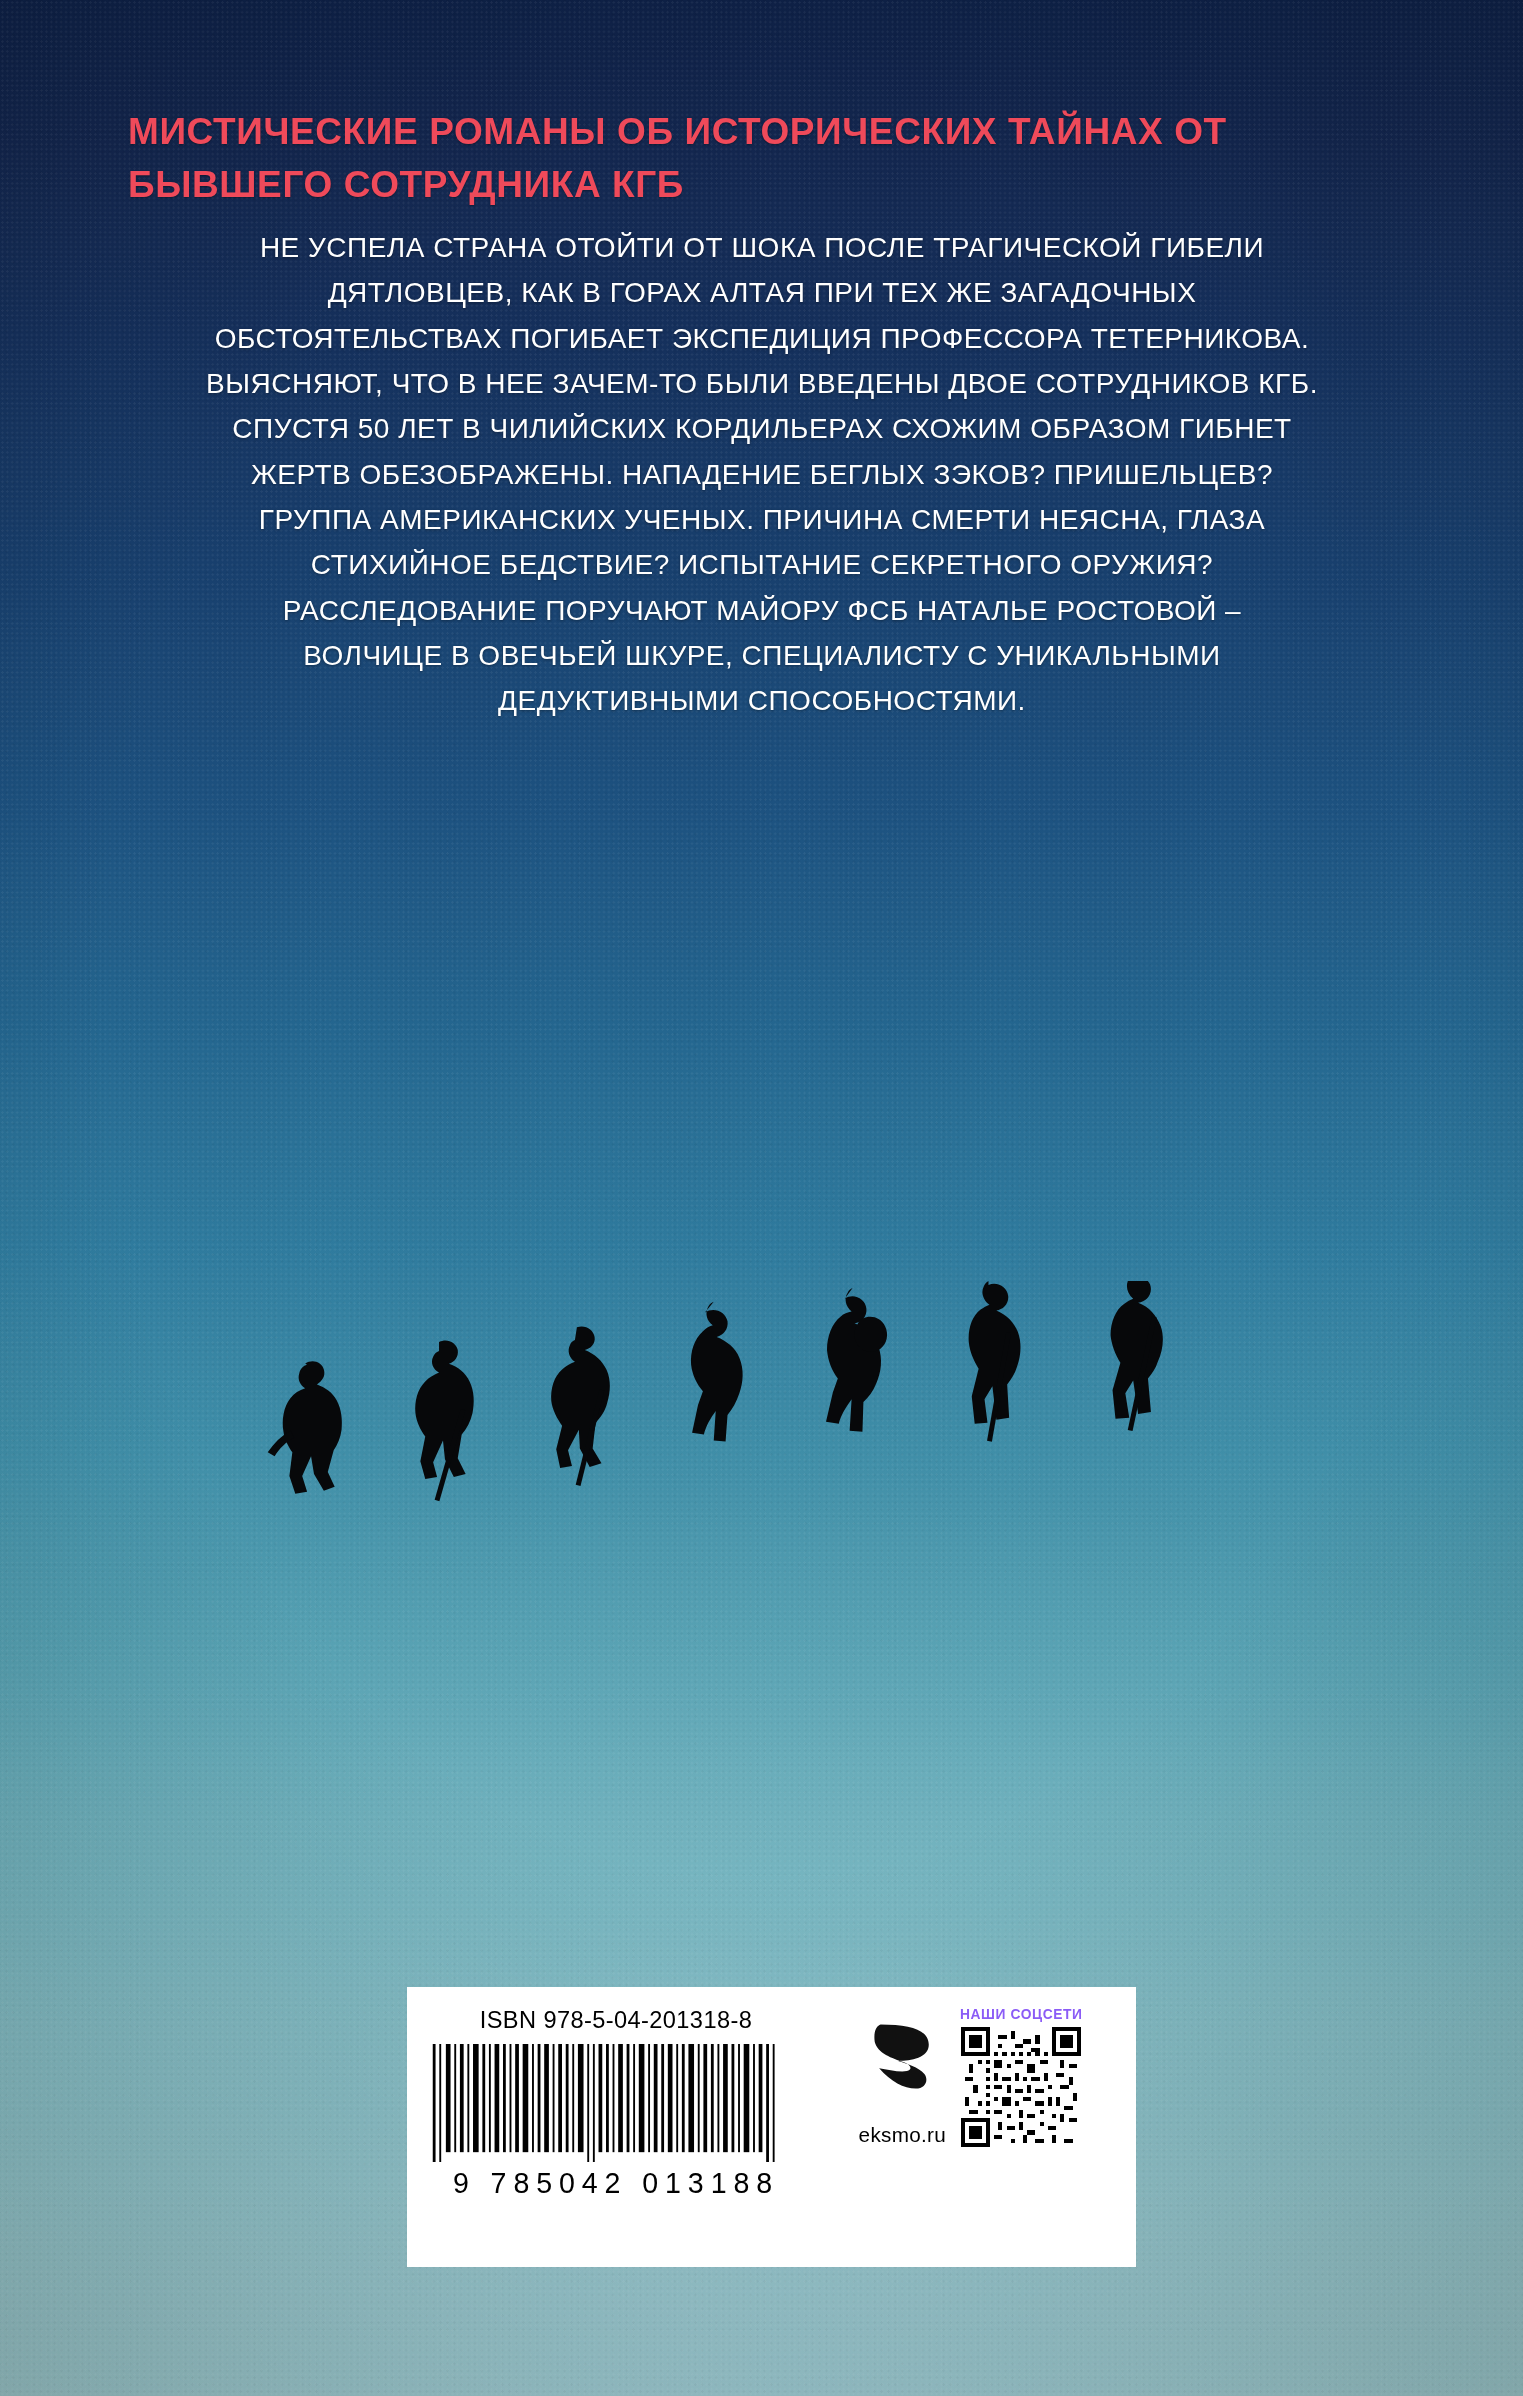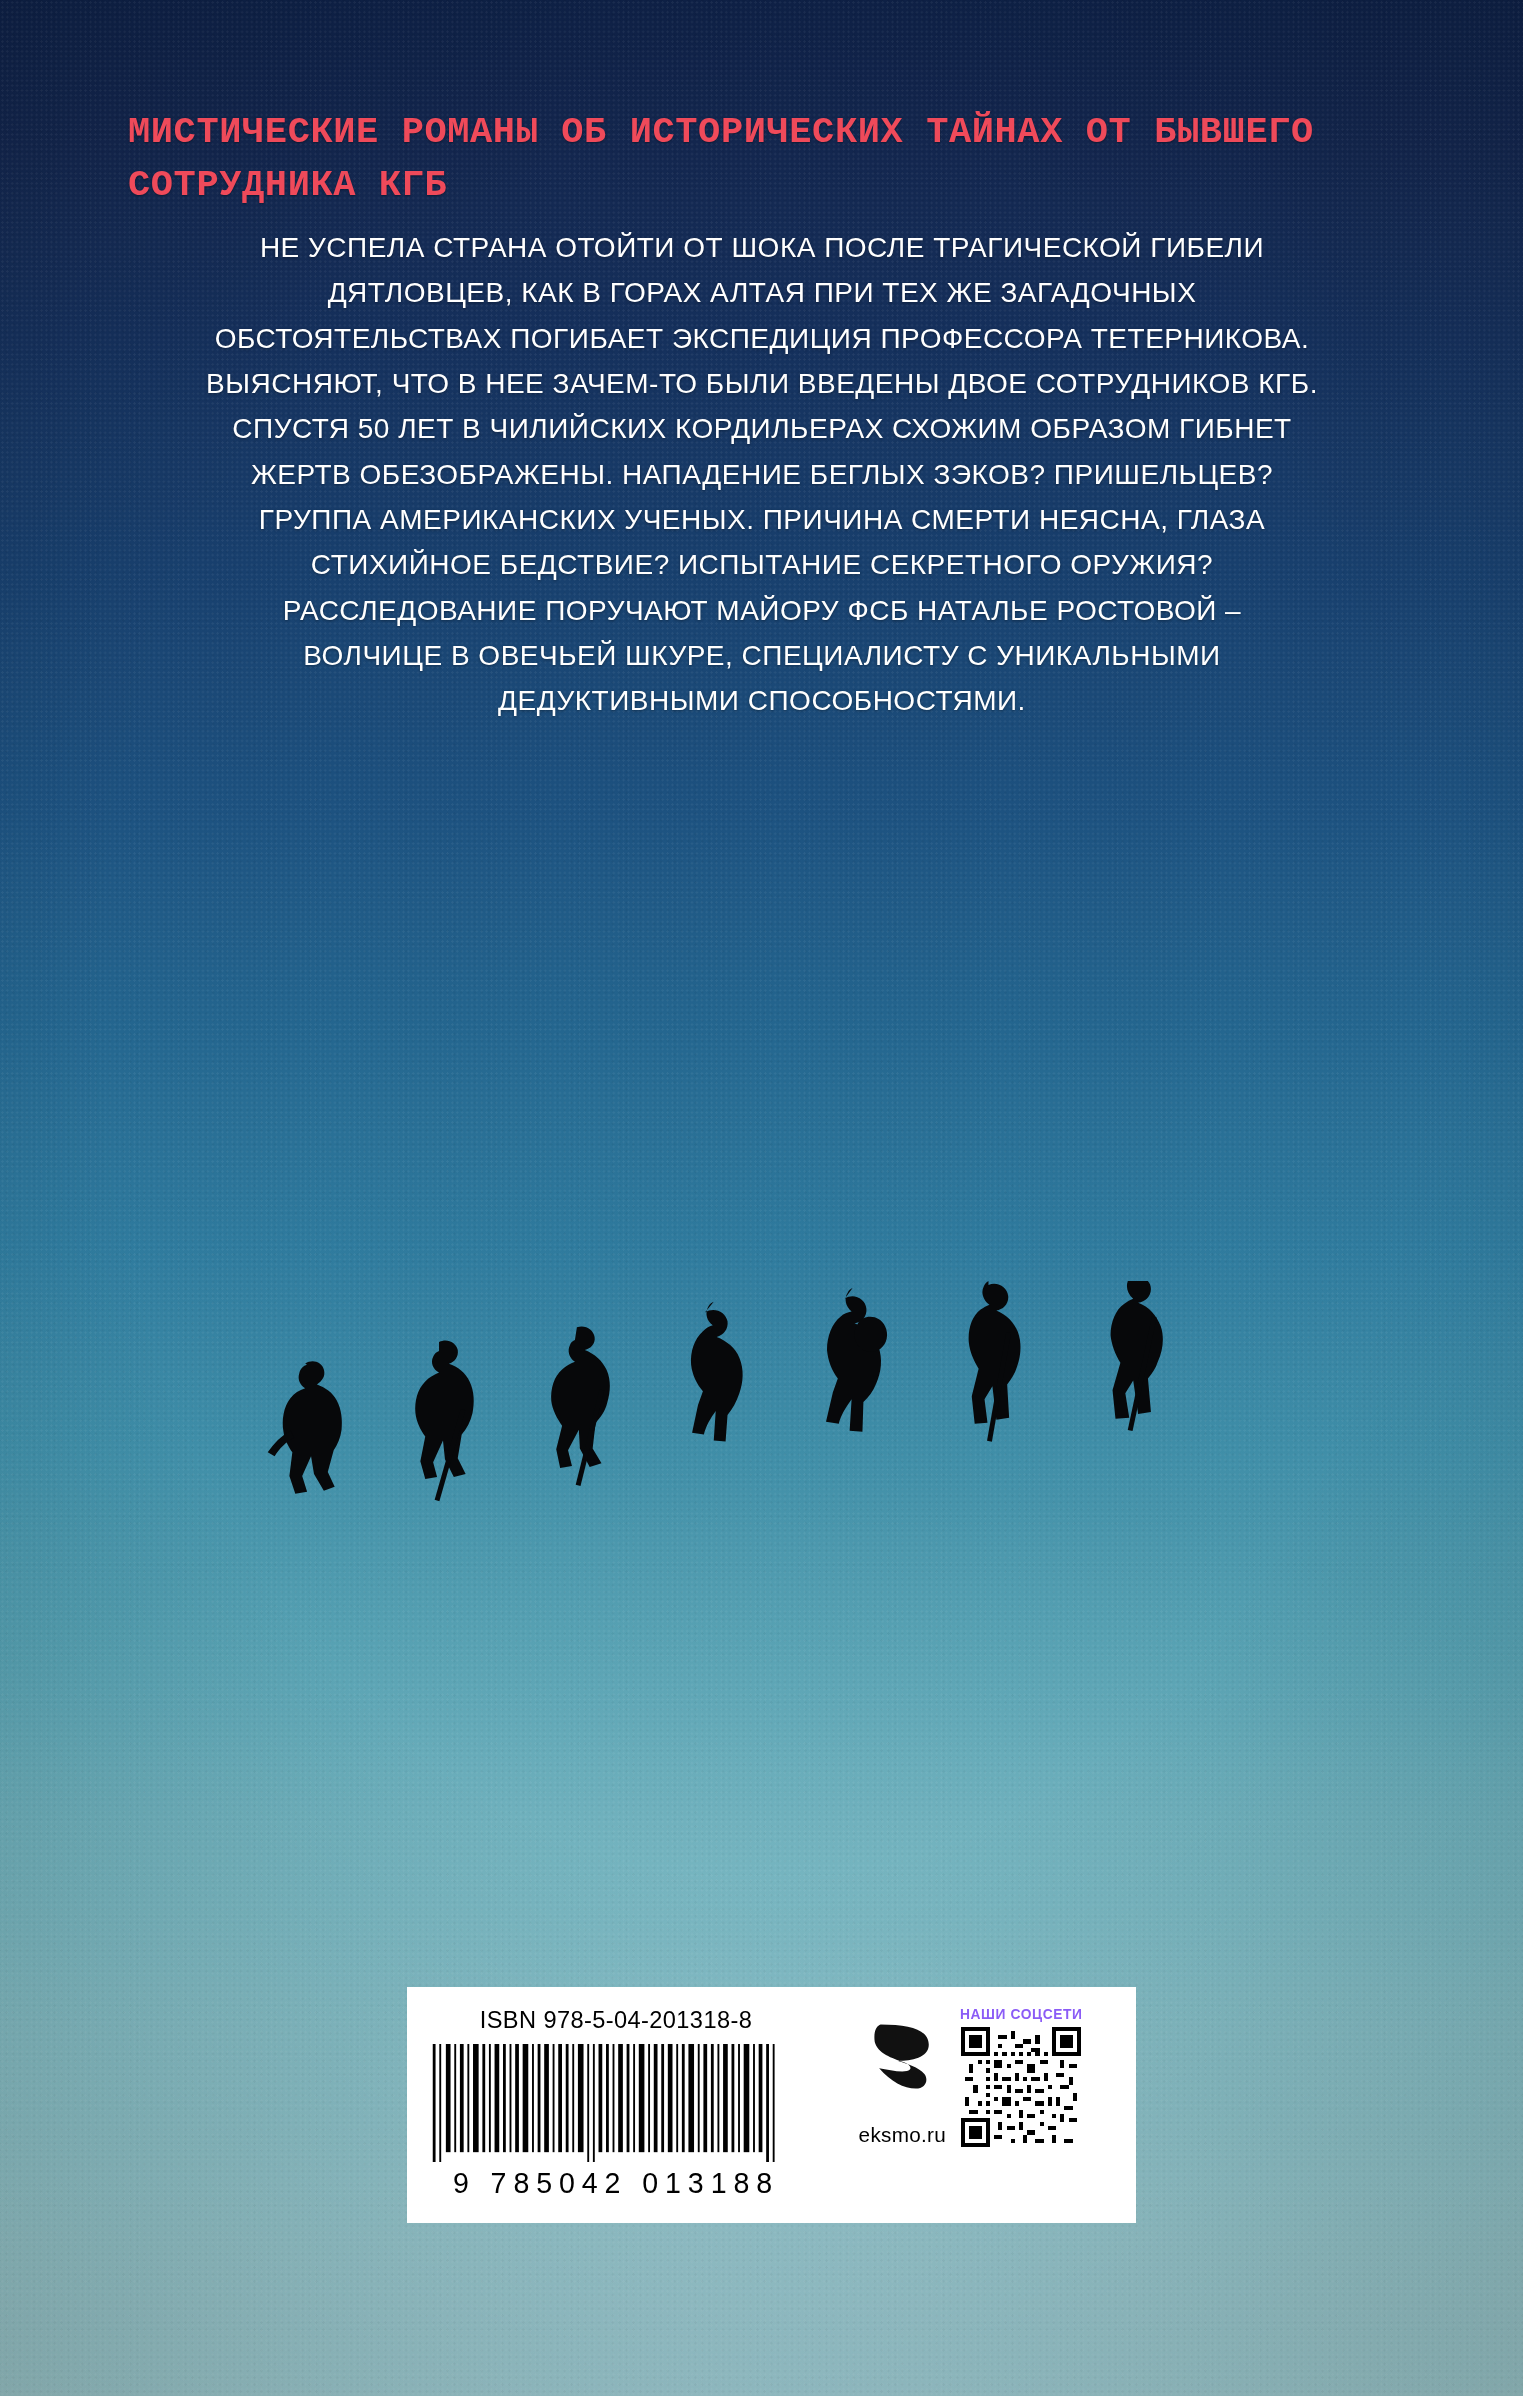--- a/index.html
+++ b/index.html
@@ -56,21 +56,20 @@
   .headline{
     color:#ef4a5a;
     font-size:37px;
     line-height:1.42;
     letter-spacing:0.6px;
     font-weight:700;
     text-transform:uppercase;
     margin:0 0 13.8px 0;
     text-align:left;
     text-shadow:0 1px 2px rgba(0,0,0,.35);
-    font-family:Liberation Mono, monospace;
   }
   .blurb{
     color:#ffffff;
     font-size:28px;
     line-height:1.62;
     letter-spacing:0.5px;
     text-transform:uppercase;
     margin:0;
     text-align:center;
     text-shadow:0 1px 3px rgba(0,0,0,.35);
@@ -79,21 +78,21 @@
 
   
   .climbers{
     position:absolute;left:0;right:0;top:1281px;height:256px;
   }
   .climbers svg{display:block;margin:0 auto;}
 
   
   .isbn-panel{
     position:absolute;left:407px;top:1987px;
-    width:729px;height:236px;
+    width:729px;height:280px;
     background:#ffffff;
     display:flex;
     align-items:stretch;
   }
   .isbn-left{
     width:414px;padding:15.8px 17.7px 9.9px 21.7px;
     display:flex;flex-direction:column;align-items:center;justify-content:flex-start;
     box-sizing:border-box;
   }
   .isbn-text{

